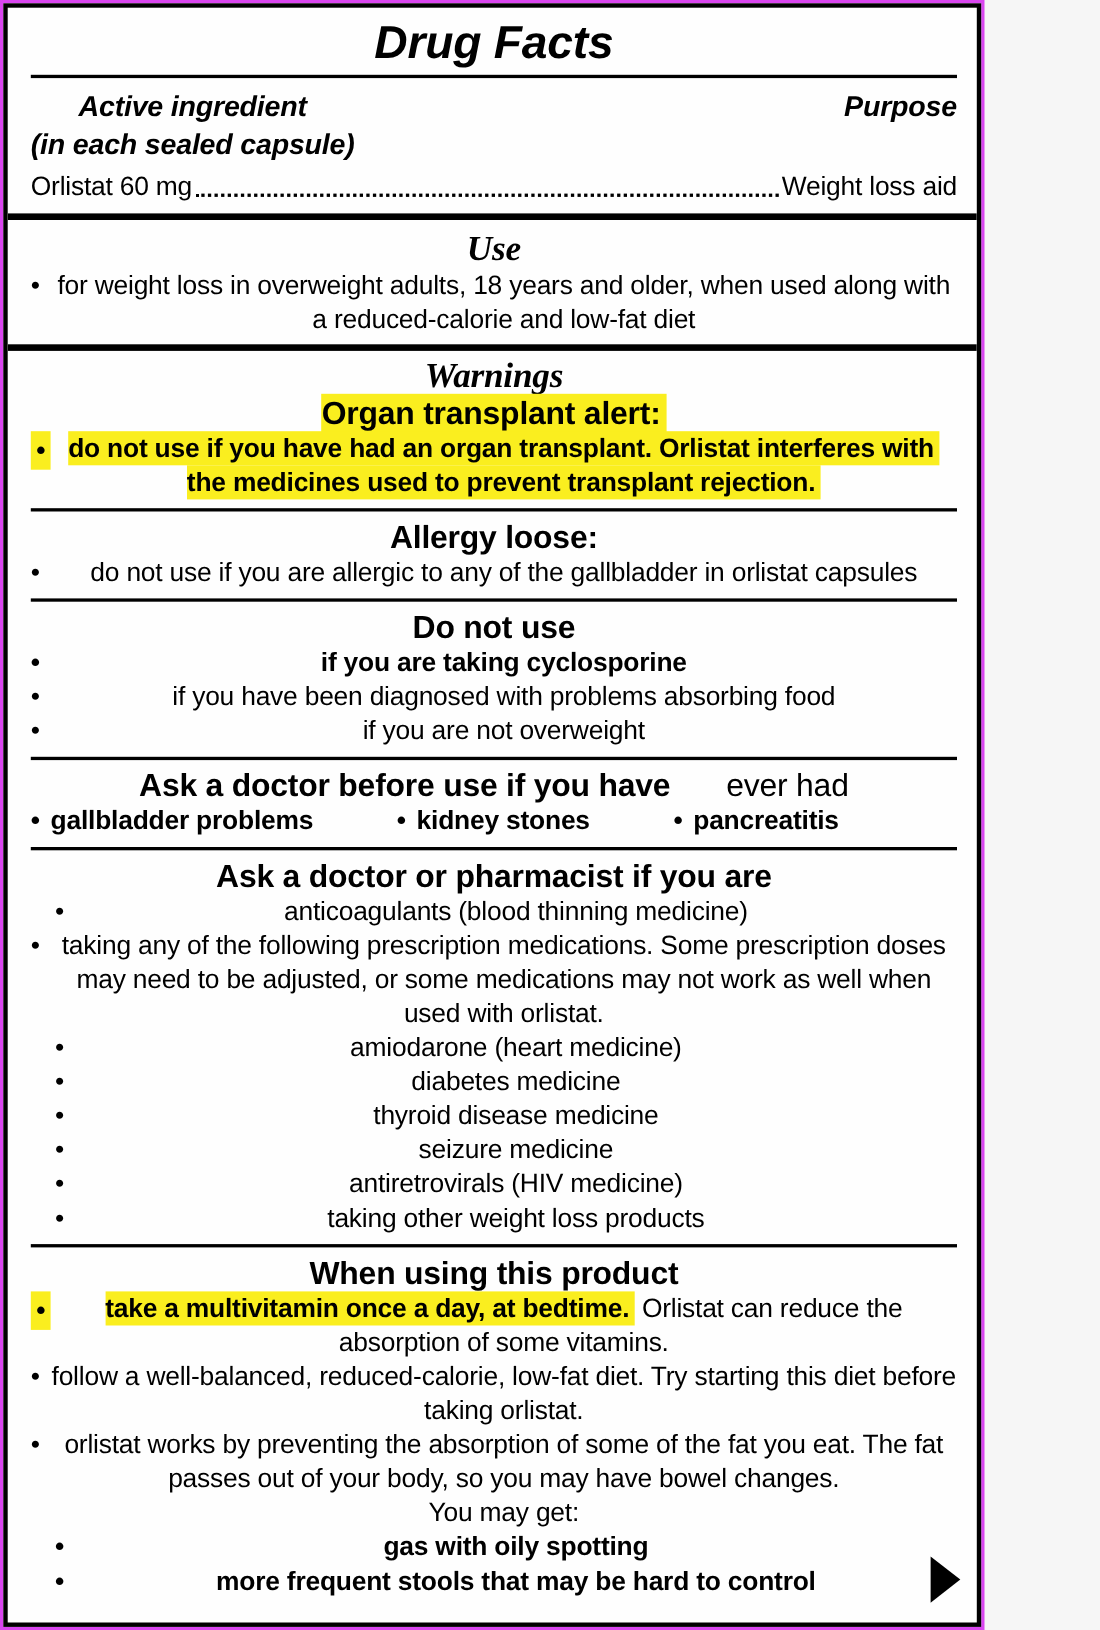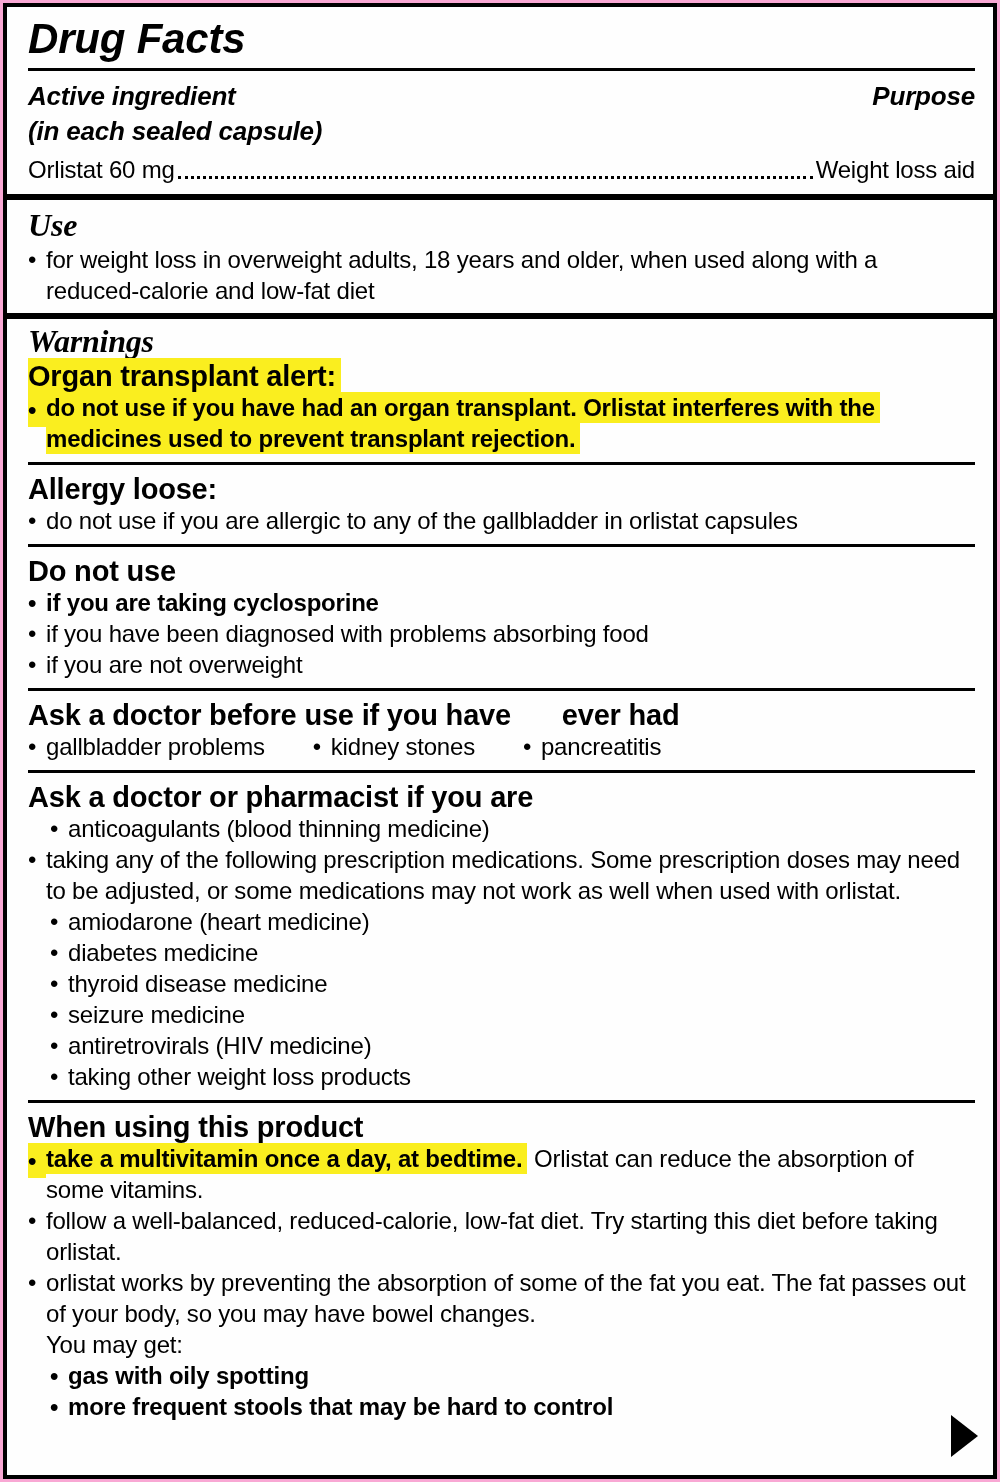--- a/index.html
+++ b/index.html
@@ -1,20 +1,21 @@
 <!DOCTYPE html>
 <html style="--hl: #faee1f;"><head>
 <meta charset="utf-8">
 <style>
   html,body{margin:0;padding:0;background:#f6f6f6;}
   .page{
-    width:1000px;height:1482px;box-sizing:border-box;
-    background:#f9a8d4;padding:3px;
+    width:895px;height:1482px;box-sizing:border-box;
+    background:#d946ef;padding:3px;
     font-family:"Liberation Sans", sans-serif;color:#000;
     letter-spacing:-0.2px;
+    text-align:center;
   }
   .label{
     border:4px solid #000;background:#fefefe;height:100%;
     box-sizing:border-box;display:flex;flex-direction:column;
     position:relative;overflow:hidden;
   }
   .pad{padding-left:21px;padding-right:18px;}
   .bar{height:6px;background:#000;flex:0 0 auto;}
   .rule{height:3px;background:#000;margin:8px 0;}
   h1,h2,h3{margin:0;font-weight:bold;}
@@ -30,21 +31,21 @@
   .li{position:relative;padding-left:18px;}
   .li .marker{position:absolute;left:0;top:0;}
   .marker::before{content:"\2022";}
   .li.sub{padding-left:40px;}
   .li.sub .marker{left:22px;}
   .li .inner-sub{position:relative;padding-left:22px;font-weight:bold;}
   .li .inner-sub .marker{left:4px;}
   .bold{font-weight:bold;}
   .hl{background:var(--hl);-webkit-box-decoration-break:clone;box-decoration-break:clone;padding:2px 5px 2px 0;}
   .li.hl-li .marker{background:var(--hl);width:18px;padding:2px 0 2px 0;}
-  .inline-bullets{display:flex;gap:48px;}
+  .inline-bullets{display:flex;gap:76px;font-weight:bold;}
   .sec-use{padding-top:3px;padding-bottom:7px;}
   .sec-ai{padding-top:2px;}
   .subsec{margin-bottom:1px;}
   .arrow{
     position:absolute;right:15px;bottom:18px;width:0;height:0;
     border-left:27px solid #000;border-top:21px solid transparent;border-bottom:21px solid transparent;
   }
 </style>
 </head>
 <body>
@@ -107,21 +108,21 @@
         <div class="li">
           <span class="marker"></span><span>if you have been diagnosed with problems absorbing food</span>
         </div>
         <div class="li">
           <span class="marker"></span><span>if you are not overweight</span>
         </div>
       </div>
       <div class="rule"></div>
 
       <div class="subsec">
-        <h3><span>Ask a doctor before use if you have</span> <span style="font-weight:bold;margin-left:43px;">ever had</span></h3>
+        <h3><span>Ask a doctor before use if you have</span> <span style="font-weight:normal;margin-left:43px;">ever had</span></h3>
         <div class="inline-bullets">
           <div class="li"><span class="marker"></span><span>gallbladder problems</span></div>
           <div class="li"><span class="marker"></span><span>kidney stones</span></div>
           <div class="li"><span class="marker"></span><span>pancreatitis</span></div>
         </div>
       </div>
       <div class="rule"></div>
 
       <div class="subsec">
         <h3>Ask a doctor or pharmacist if you are</h3>

